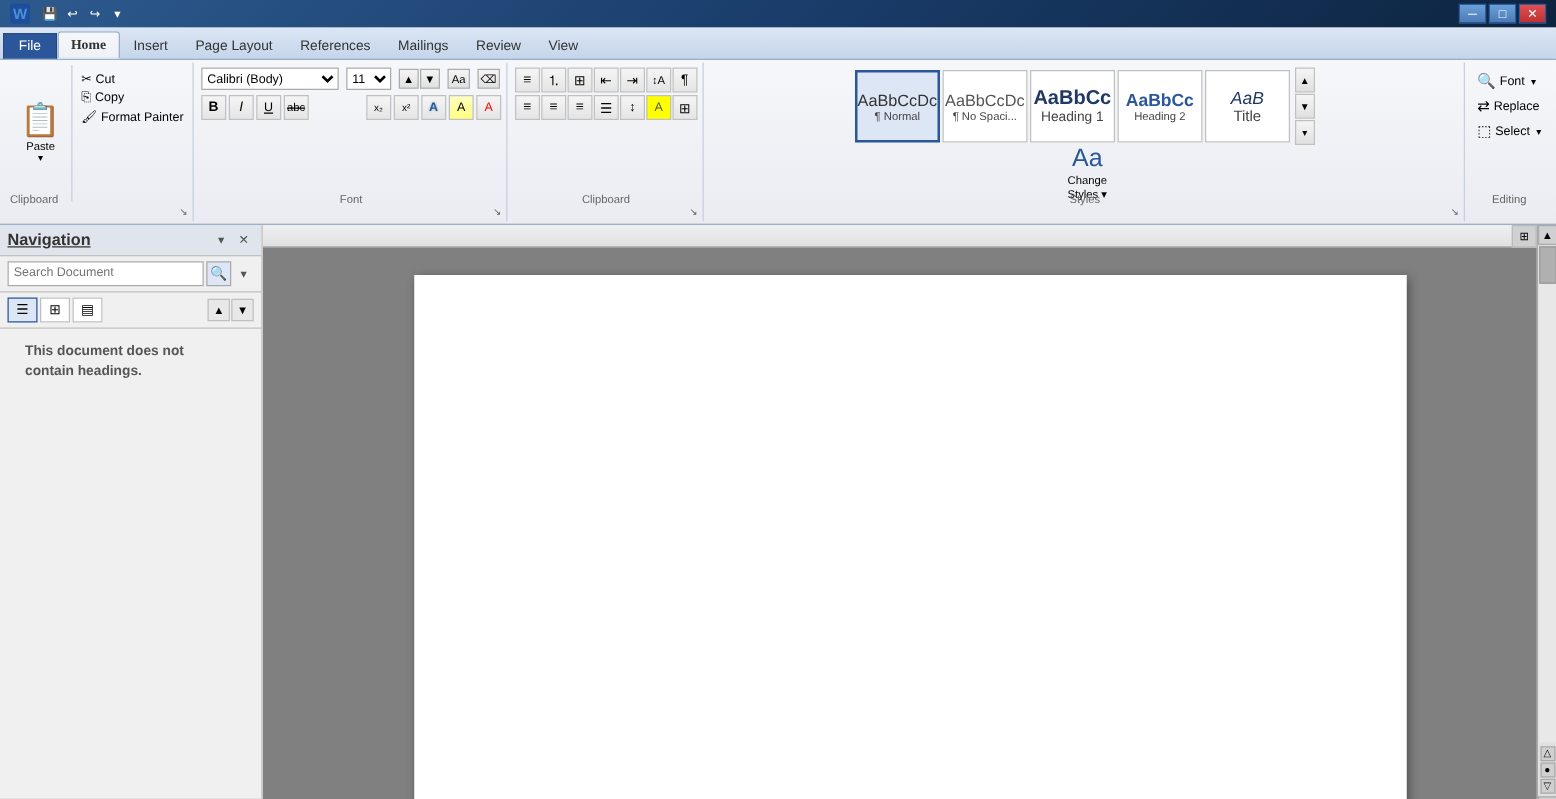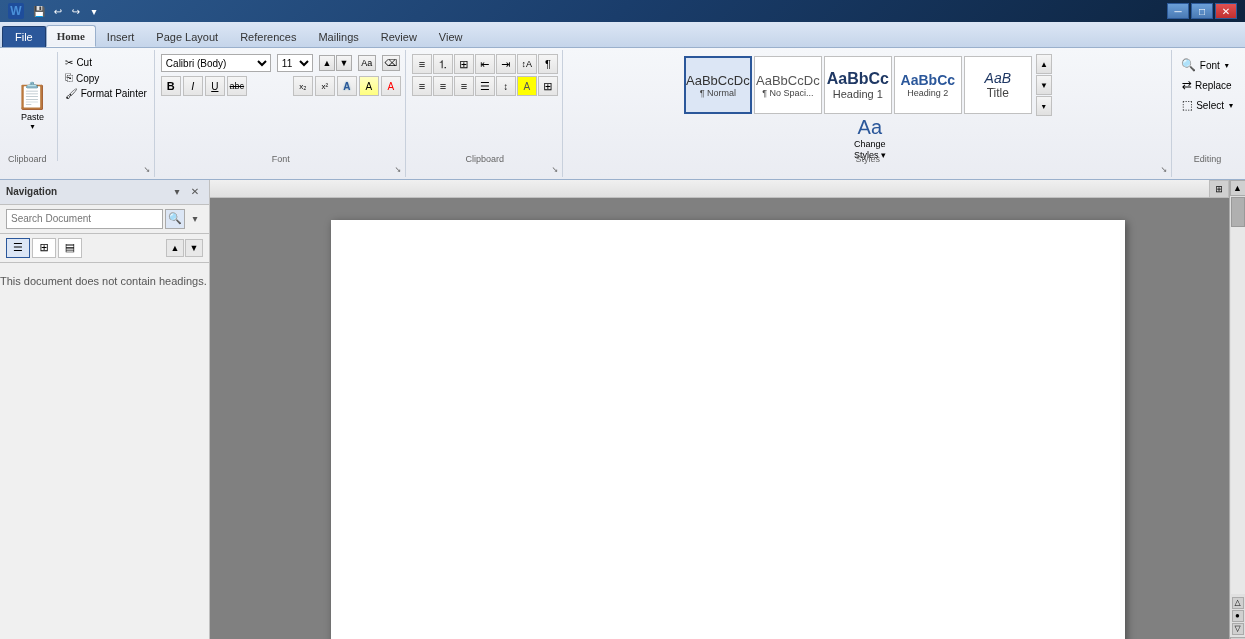--- a/index.html
+++ b/index.html
@@ -47,32 +47,32 @@
     .style-item { width: 68px; height: 58px; border: 1px solid #c0c0c0; background: white; display: flex; flex-direction: column; align-items: center; justify-content: center; cursor: pointer; font-size: 10px; }
     .style-item.active { border: 2px solid #2b579a; background: #dce6f5; }
     .style-scroll { display: flex; flex-direction: column; gap: 1px; margin-left: 2px; }
     .style-scroll-btn { width: 16px; height: 20px; background: linear-gradient(to bottom, #f5f5f5, #e0e0e0); border: 1px solid #c0c0c0; display: flex; align-items: center; justify-content: center; cursor: pointer; font-size: 8px; }
     .change-styles-btn { display: flex; flex-direction: column; align-items: center; justify-content: center; width: 56px; cursor: pointer; }
     .editing-btn { display: flex; align-items: center; gap: 3px; padding: 2px 4px; cursor: pointer; font-size: 10px; white-space: nowrap; }
 
     
     .nav-panel { width: 210px; background: #f0f0f0; border-right: 1px solid #c0c0c0; display: flex; flex-direction: column; }
     .nav-header { display: flex; align-items: center; justify-content: space-between; padding: 4px 6px; background: #e0e4ec; border-bottom: 1px solid #c0c0c0; }
-    .nav-title { font-size: 10px; font-weight: bold; color: #333; }
+    .nav-title { font-size: 13px; font-weight: bold; color: #333; text-decoration: underline; }
     .nav-controls { display: flex; gap: 2px; }
     .nav-ctrl-btn { width: 16px; height: 16px; display: flex; align-items: center; justify-content: center; font-size: 10px; cursor: pointer; color: #555; }
     .nav-search { display: flex; align-items: center; padding: 4px 6px; border-bottom: 1px solid #c0c0c0; gap: 2px; }
     .nav-search-input { flex: 1; height: 20px; font-size: 10px; border: 1px solid #aaa; padding: 0 4px; background: white; }
     .nav-search-btn { width: 20px; height: 20px; background: #dce6f5; border: 1px solid #aaa; display: flex; align-items: center; justify-content: center; cursor: pointer; }
     .nav-view-btns { display: flex; align-items: center; padding: 4px 6px; gap: 2px; border-bottom: 1px solid #c0c0c0; }
     .nav-view-btn { width: 24px; height: 20px; background: white; border: 1px solid #c0c0c0; display: flex; align-items: center; justify-content: center; cursor: pointer; font-size: 11px; }
     .nav-view-btn.active { background: #dce6f5; border-color: #2b579a; }
     .nav-nav-btns { display: flex; gap: 1px; margin-left: auto; }
     .nav-nav-btn { width: 18px; height: 18px; background: #e8e8e8; border: 1px solid #c0c0c0; display: flex; align-items: center; justify-content: center; cursor: pointer; font-size: 9px; }
-    .nav-content { padding: 10px 0; font-size: 11px; color: #555; line-height: 1.5; }
+    .nav-content { padding: 10px 20px; font-size: 11px; color: #555; line-height: 1.5; font-weight: bold; }
 
     
     .doc-area { flex: 1; background: #808080; overflow: auto; display: flex; justify-content: center; padding: 20px; position: relative; }
     .doc-page { width: 794px; min-height: 580px; background: white; box-shadow: 2px 2px 8px rgba(0,0,0,0.4); }
     .doc-scroll { position: absolute; right: 0; top: 0; width: 16px; height: 100%; background: #e0e0e0; border-left: 1px solid #aaa; display: flex; flex-direction: column; align-items: center; }
     .scroll-btn { width: 16px; height: 16px; background: #d0d0d0; border: 1px solid #aaa; display: flex; align-items: center; justify-content: center; font-size: 9px; cursor: pointer; }
     .scroll-track { flex: 1; width: 14px; background: #e8e8e8; position: relative; margin: 1px; }
     .scroll-thumb { width: 14px; height: 30px; background: #b0b0b0; border: 1px solid #999; position: absolute; top: 0; }
     .scroll-extras { display: flex; flex-direction: column; align-items: center; gap: 1px; padding: 2px; }
     .scroll-extra-btn { width: 12px; height: 12px; background: #d0d0d0; border: 1px solid #aaa; display: flex; align-items: center; justify-content: center; font-size: 8px; cursor: pointer; }

